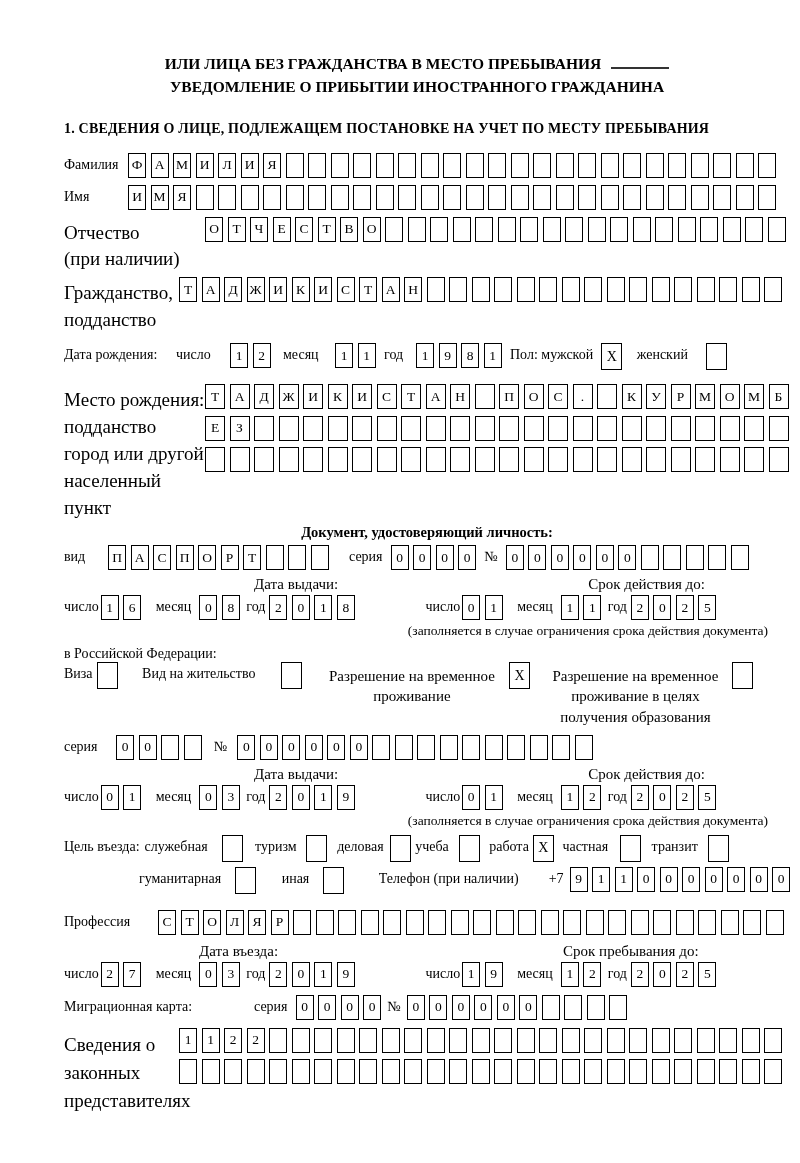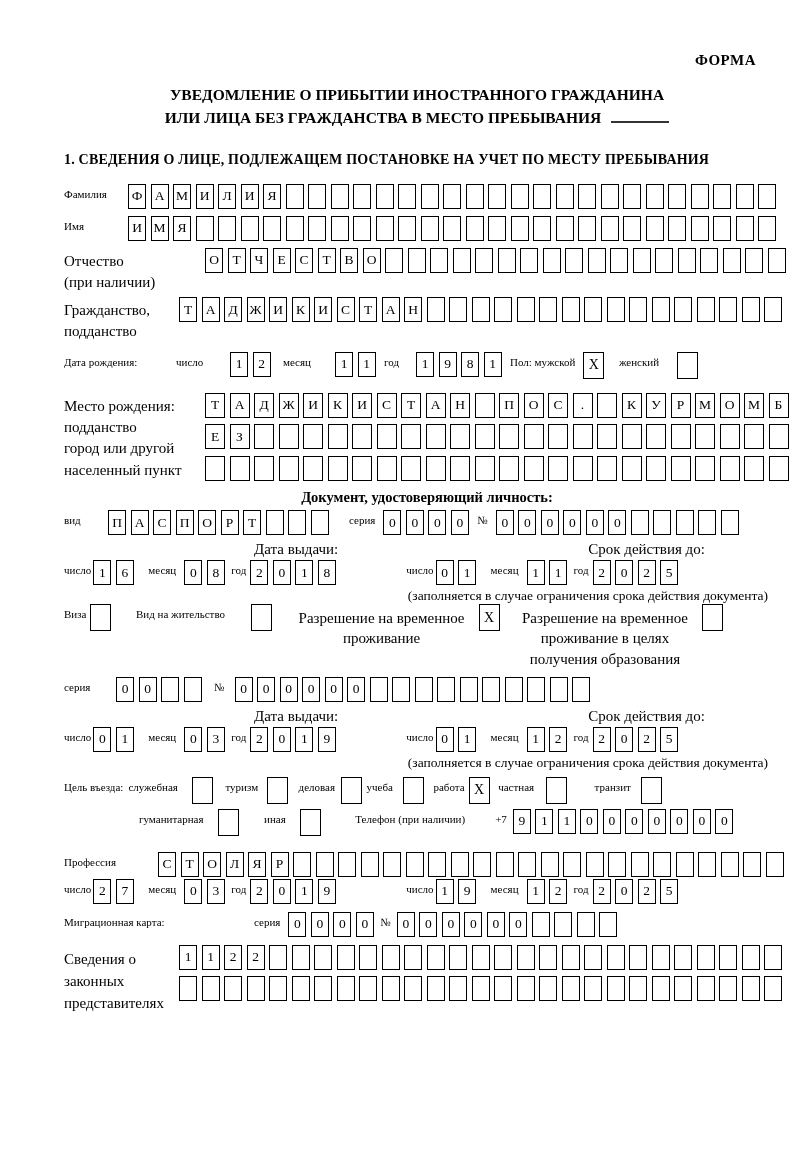--- a/index.html
+++ b/index.html
@@ -9,51 +9,50 @@
     font-family:"Liberation Serif","DejaVu Serif",serif;
     padding:38px 10px 0 64px;overflow:hidden;position:relative;
   }
   .hdr{margin-left:auto;width:190px;font-size:13.5px;line-height:1.45}
   .hdr .gap{margin-top:5px}
   .forma{font-weight:bold;font-size:15px;text-align:right;padding-right:34px;margin-top:14px;letter-spacing:.5px}
   .title{font-weight:bold;font-size:15.5px;text-align:center;margin-top:14px;line-height:1.5;margin-left:-20px}
   .blank{display:inline-block;width:58px;border-bottom:2px solid #333;height:14px;margin-left:10px}
   .sec{font-weight:bold;font-size:14px;margin-top:22px;letter-spacing:.2px}
   .row{display:flex;align-items:flex-start;margin-top:7px}
-  .lbl{font-size:11px;flex:none;padding-top:4px}
+  .lbl{font-size:14px;flex:none;padding-top:4px}
   .boxes{display:flex;flex:none}
   .cbox{
     width:18px;height:25px;border:1.7px solid #000;margin-right:4.5px;
     display:inline-flex;align-items:center;justify-content:center;
     font-size:13.5px;flex:none;background:#fff
   }
   .wideboxes .cbox{width:20px}
   .chkbig .cbox{width:21px;height:27px;font-size:14px}
-  .lblcol{display:flex;flex-direction:column;flex:none;font-size:15px;line-height:1.42;padding-top:3px}
+  .lblcol{display:flex;flex-direction:column;flex:none;font-size:19px;line-height:1.42;padding-top:3px}
   .boxcol{display:flex;flex-direction:column;flex:none}
   .boxcol .boxes{margin-bottom:6.5px}
   .centerhead{font-weight:bold;font-size:14.5px;text-align:center;margin-top:8px}
   .subheads{display:flex;font-size:15px;margin-top:6px}
   .note{font-size:13.5px;text-align:right;padding-right:22px;margin-top:3px}
   .dg{display:flex;align-items:flex-start;flex:none}
   .dg .lbl{padding-top:4px}
   .optlbl{font-size:15px;text-align:center;line-height:1.35;padding-top:4px}
   .chk{margin-left:8px}
 </style>
 </head>
 <body>
 
 <div class="page">
 
 
-  <div class="forma">ФОРМА</div>
 
   <div class="title">
+    <div><span>ИЛИ ЛИЦА БЕЗ ГРАЖДАНСТВА В МЕСТО ПРЕБЫВАНИЯ</span><span class="blank"></span></div>
     <div>УВЕДОМЛЕНИЕ О ПРИБЫТИИ ИНОСТРАННОГО ГРАЖДАНИНА</div>
-    <div><span>ИЛИ ЛИЦА БЕЗ ГРАЖДАНСТВА В МЕСТО ПРЕБЫВАНИЯ</span><span class="blank"></span></div>
   </div>
 
   <div class="sec">1. СВЕДЕНИЯ О ЛИЦЕ, ПОДЛЕЖАЩЕМ ПОСТАНОВКЕ НА УЧЕТ ПО МЕСТУ ПРЕБЫВАНИЯ</div>
 
   <div class="row" style="margin-top:16px">
     <span class="lbl" style="width:64px">Фамилия</span>
     <span class="boxes">
         <span class="cbox">Ф</span>
         <span class="cbox">А</span>
         <span class="cbox">М</span>
@@ -389,20 +388,21 @@
       <span class="boxes">
           <span class="cbox">2</span>
           <span class="cbox">0</span>
           <span class="cbox">2</span>
           <span class="cbox">5</span>
         </span>
     </span>
   </div>
   <div class="note">(заполняется в случае ограничения срока действия документа)</div>
 
+  <div class="lbl" style="margin-top:3px">в Российской Федерации:</div>
 
   <div class="row" style="margin-top:0">
     <span class="lbl">Виза</span>
     <span class="boxes chkbig" style="margin-left:4px">
         <span class="cbox"></span>
       </span>
     <span class="lbl" style="margin-left:20px">Вид на жительство</span>
     <span class="boxes chkbig" style="margin-left:26px">
         <span class="cbox"></span>
       </span>
@@ -518,21 +518,21 @@
         <span class="cbox"></span>
       </span>
     <span class="lbl" style="margin-left:5px">работа</span>
     <span class="boxes chkbig" style="margin-left:4px">
         <span class="cbox">X</span>
       </span>
     <span class="lbl" style="margin-left:4px">частная</span>
     <span class="boxes chkbig" style="margin-left:12px">
         <span class="cbox"></span>
       </span>
-    <span class="lbl" style="margin-left:23px">транзит</span>
+    <span class="lbl" style="margin-left:6px">транзит</span>
     <span class="boxes chkbig" style="margin-left:10px">
         <span class="cbox"></span>
       </span>
   </div>
 
   <div class="row" style="margin-top:5px">
     <span class="lbl" style="margin-left:75px">гуманитарная</span>
     <span class="boxes chkbig" style="margin-left:14px">
         <span class="cbox"></span>
       </span>
@@ -583,20 +583,24 @@
         <span class="cbox"></span>
         <span class="cbox"></span>
         <span class="cbox"></span>
         <span class="cbox"></span>
         <span class="cbox"></span>
         <span class="cbox"></span>
         <span class="cbox"></span>
       </span>
   </div>
 
+  <div class="subheads" style="margin-top:8px">
+    <span style="margin-left:135px">Дата въезда:</span>
+    <span style="margin-left:285px">Срок пребывания до:</span>
+  </div>
 
   <div class="row" style="margin-top:2px">
     <span class="dg">
       <span class="lbl">число</span>
       <span class="boxes" style="margin-left:2px">
           <span class="cbox">2</span>
           <span class="cbox">7</span>
         </span>
       <span class="lbl" style="margin-left:10px;margin-right:8px">месяц</span>
       <span class="boxes">

